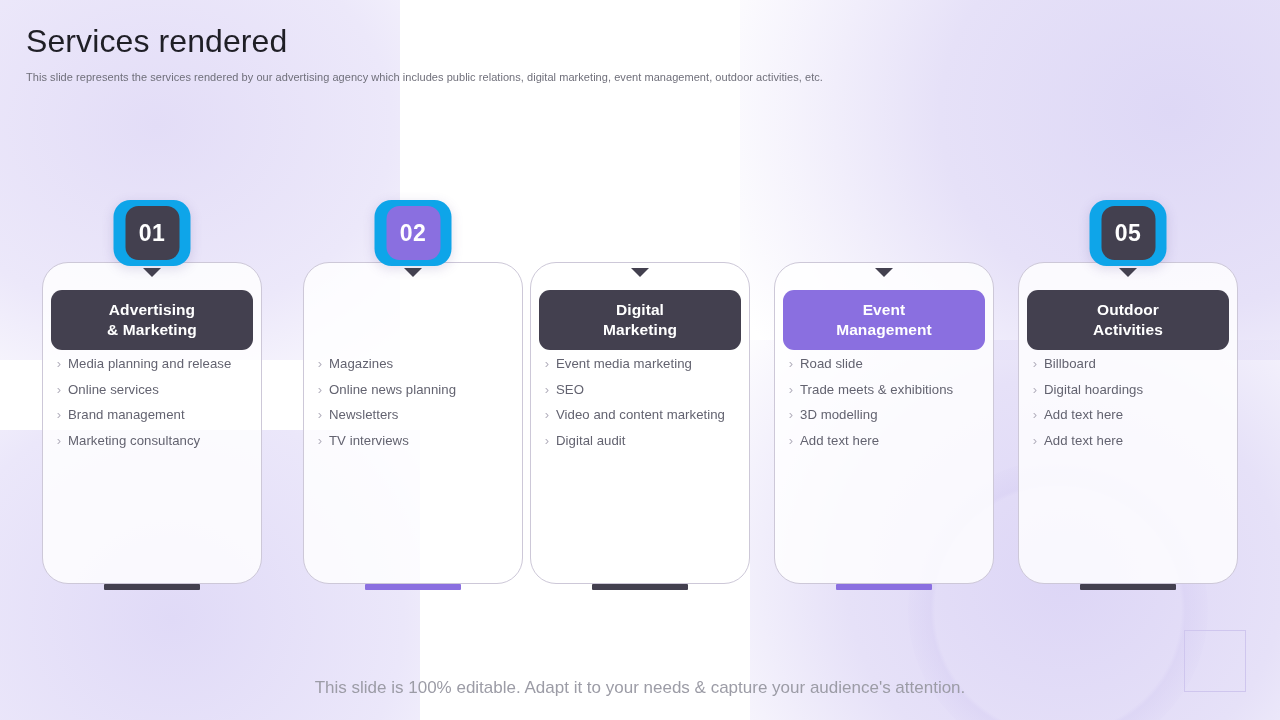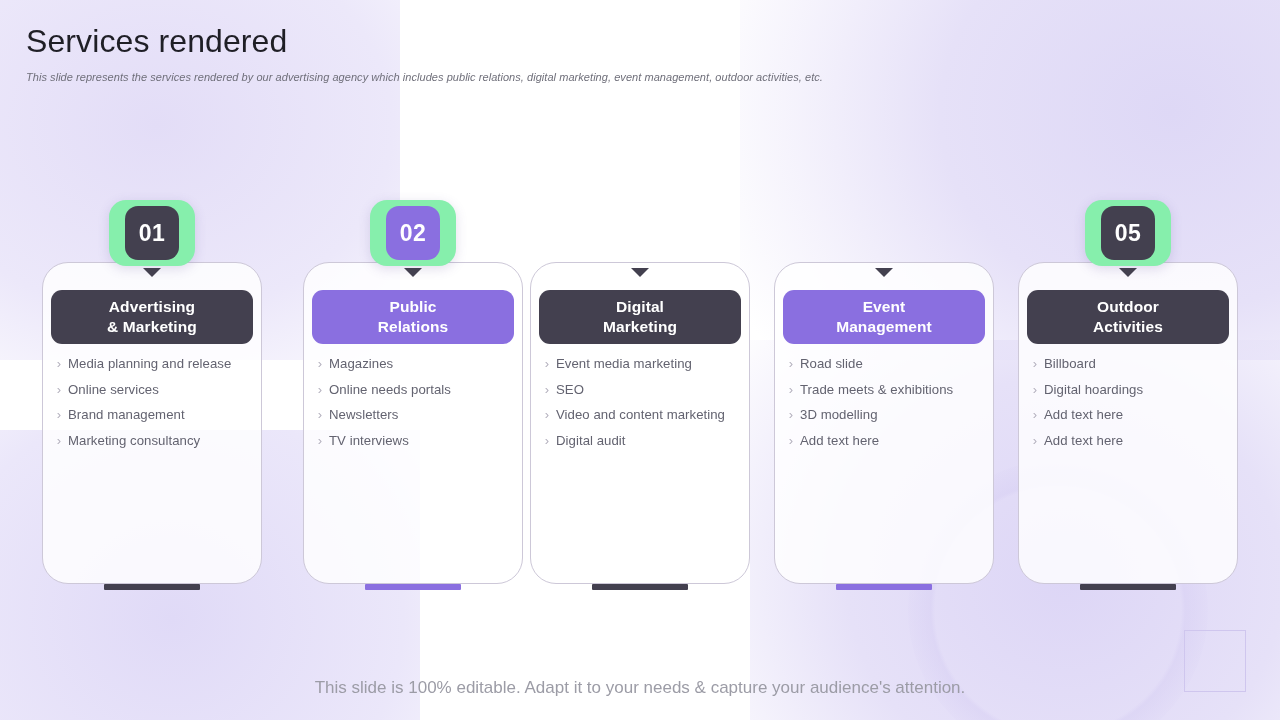--- a/index.html
+++ b/index.html
@@ -64,21 +64,20 @@
     font-weight: 400;
     letter-spacing: 0.1px;
     color: #1f1f26;
     line-height: 1.2;
   }
   .page-subtitle {
     margin-top: 11px;
     font-size: 11px;
     color: #6f6f7a;
     letter-spacing: 0.05px;
-    font-style: italic;
   }
 
   
   .rail {
     position: absolute;
     top: 262px;
     left: 0;
     width: 1280px;
     height: 325px;
   }
@@ -107,24 +106,24 @@
   }
   .accent-dark { background: #43404f; }
   .accent-purple { background: #8a6fe0; }
 
   
   .badge-wrap {
     position: absolute;
     top: -62px;
     left: 50%;
     transform: translateX(-50%);
-    width: 86px;
+    width: 77px;
     height: 66px;
     border-radius: 17px;
-    background: #86efac;
+    background: #0ea5e9;
     box-shadow: 0 3px 12px rgba(90,74,150,0.18);
     display: flex;
     align-items: center;
     justify-content: center;
   }
   .badge {
     width: 54px; height: 54px;
     border-radius: 13px;
     display: flex;
     align-items: center;
@@ -148,21 +147,21 @@
     border-right: 9px solid transparent;
     border-top: 9px solid #43404f;
   }
 
   
   .title-bar {
     position: absolute;
     top: 28px;
     left: 9px;
     width: 202px;
-    height: 54px;
+    height: 60px;
     border-radius: 11px;
     display: flex;
     align-items: center;
     justify-content: center;
     text-align: center;
     color: #ffffff;
     font-size: 15.5px;
     font-weight: 700;
     line-height: 1.28;
     letter-spacing: 0.1px;
@@ -254,31 +253,28 @@
         </div>
       </div>
       <div class="accent-bar accent-dark"></div>
     </div>
     <div class="card-slot" style="left: 286px; margin-left: 17px;">
       <div class="card-shell"></div>
       <div class="badge-wrap">
         <div class="badge badge-purple">02</div>
       </div>
       <div class="caret"></div>
-      <div class="title-bar bar-purple">
-        <div><span>Public</span><br><span>Relations</span></div>
-      </div>
       <div class="bullets">
         <div class="bullet-row">
           <span class="chev">›</span>
           <span class="bullet-text">Magazines</span>
         </div>
         <div class="bullet-row">
           <span class="chev">›</span>
-          <span class="bullet-text">Online needs portals</span>
+          <span class="bullet-text">Online news planning</span>
         </div>
         <div class="bullet-row">
           <span class="chev">›</span>
           <span class="bullet-text">Newsletters</span>
         </div>
         <div class="bullet-row">
           <span class="chev">›</span>
           <span class="bullet-text">TV interviews</span>
         </div>
       </div>

